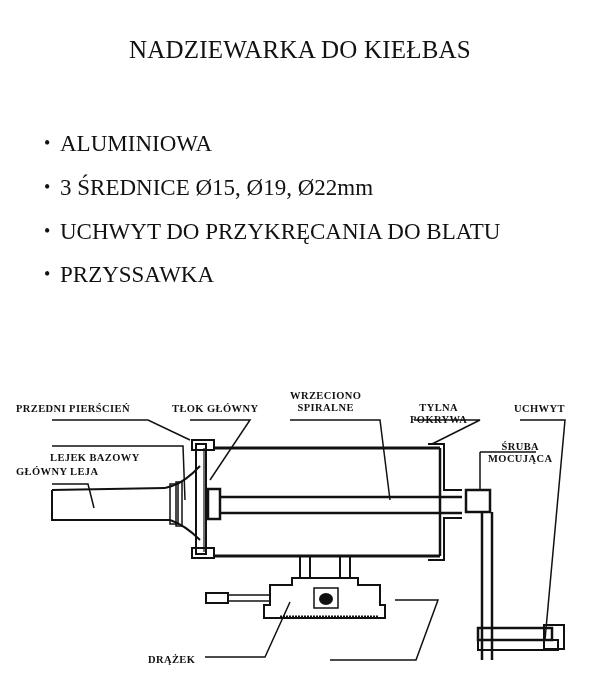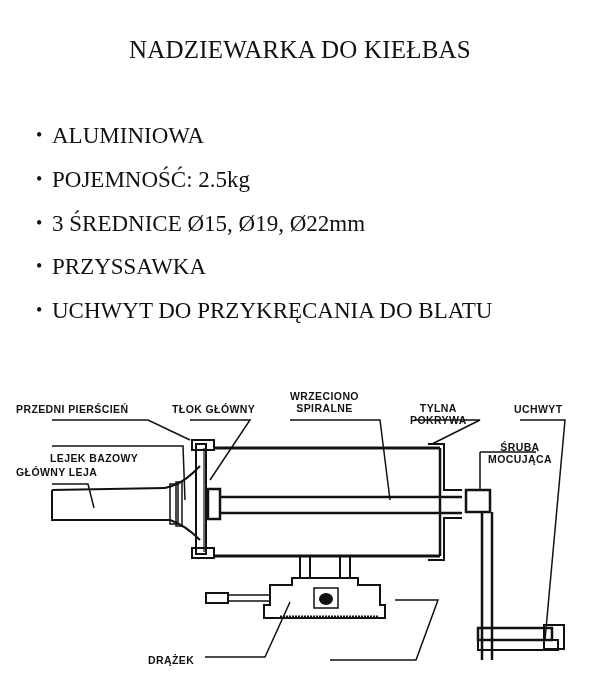--- a/index.html
+++ b/index.html
@@ -1,34 +1,33 @@
 <!DOCTYPE html>
 <html><head>
 <meta charset="utf-8">
 <style>
   html,body{margin:0;padding:0;background:#ffffff;}
   body{width:600px;height:694px;position:relative;overflow:hidden;font-family:"Liberation Serif","DejaVu Serif",serif;color:#111;}
   .title{position:absolute;left:0;top:36px;width:600px;text-align:center;font-size:25px;letter-spacing:0.2px;}
-  .features{position:absolute;left:32px;top:110px;margin:4px;padding:0;list-style:none;}
+  .features{position:absolute;left:32px;top:110px;margin:12px;padding:0;list-style:none;}
   .features li{font-size:23px;line-height:42.8px;white-space:nowrap;}
   .features li .bullet{display:inline-block;width:16px;font-size:18px;vertical-align:2px;}
   .diagram{position:absolute;left:0;top:370px;width:600px;height:324px;}
-  .lbl{position:absolute;font-family:Liberation Sans, sans-serif;font-weight:bold;font-size:10.5px;letter-spacing:0.4px;color:#111;text-align:center;line-height:12px;white-space:nowrap;}
+  .lbl{position:absolute;font-family:Liberation Serif, serif;font-weight:bold;font-size:10.5px;letter-spacing:0.4px;color:#111;text-align:center;line-height:12px;white-space:nowrap;}
 </style>
 </head>
 <body>
 
 <div class="title">NADZIEWARKA DO KIEŁBAS</div>
 
 <ul class="features">
   <li><span class="bullet">•</span><span>ALUMINIOWA</span></li>
-  <li><span class="bullet">•</span><span>POJEMNOŚĆ: 2.5kg</span></li>
   <li><span class="bullet">•</span><span>3 ŚREDNICE Ø15, Ø19, Ø22mm</span></li>
+  <li><span class="bullet">•</span><span>UCHWYT DO PRZYKRĘCANIA DO BLATU</span></li>
   <li><span class="bullet">•</span><span>PRZYSSAWKA</span></li>
-  <li><span class="bullet">•</span><span>UCHWYT DO PRZYKRĘCANIA DO BLATU</span></li>
 </ul>
 
 <div class="diagram">
   <svg width="600" height="324" viewBox="0 370 600 324" style="position:absolute;left:0;top:0;">
     <g fill="none" stroke="#111" stroke-width="2">
 
       <path d="M52 490 L52 520 L170 520"></path>
       <path d="M52 490 L165 488"></path>
 
       <path d="M165 488 L172 486 Q185 482 200 466"></path>

